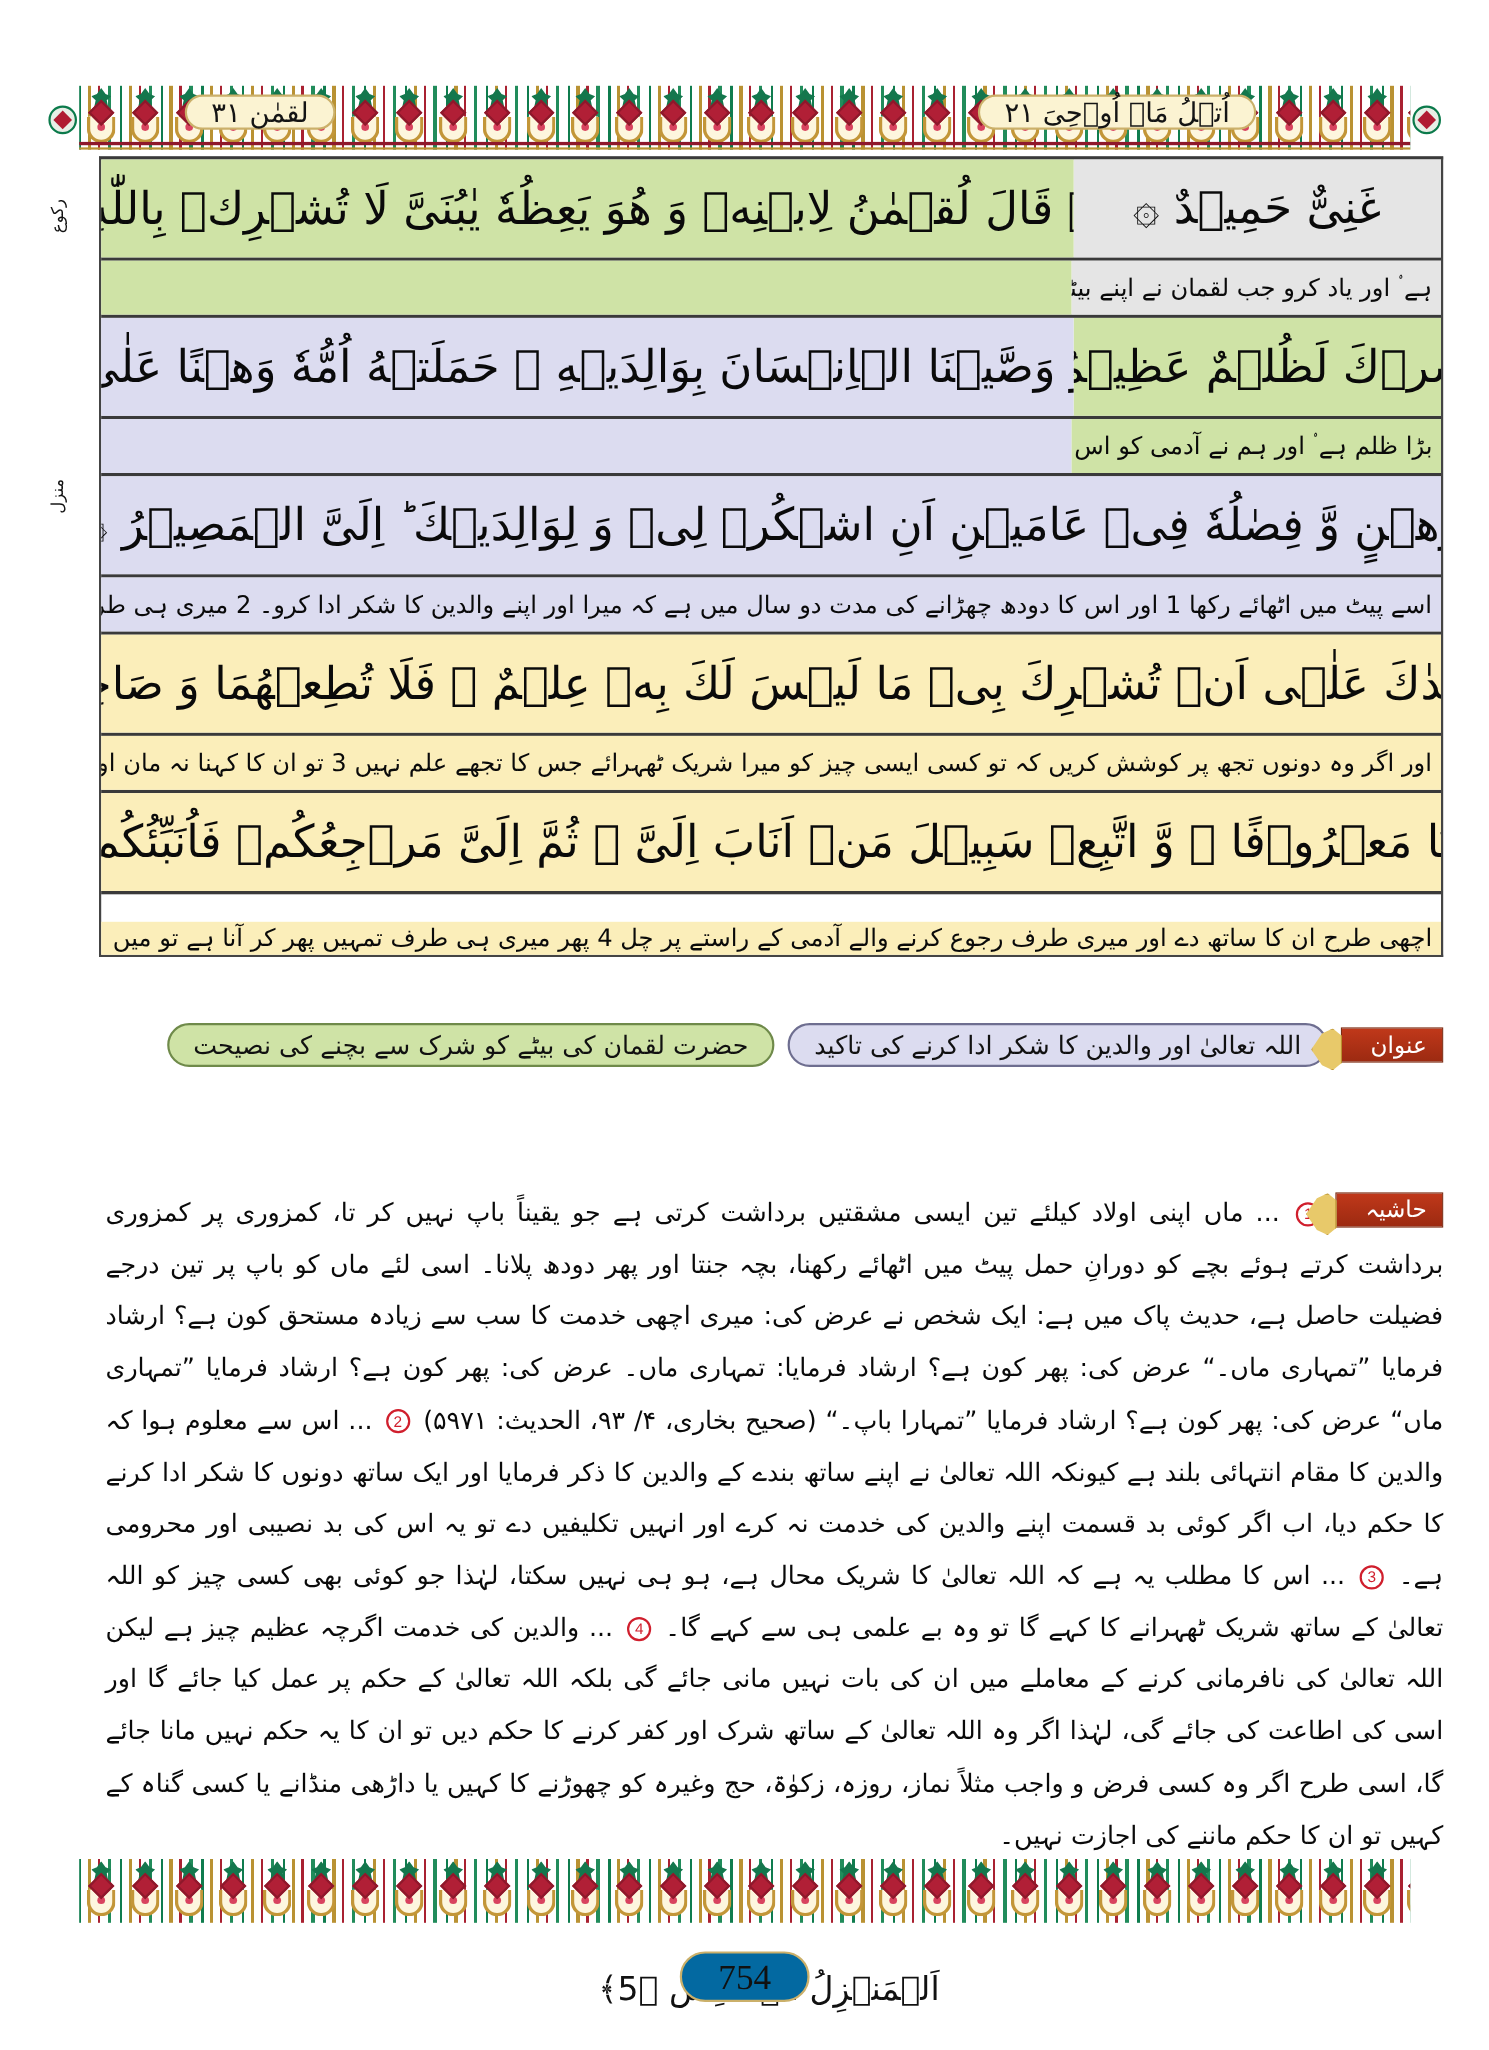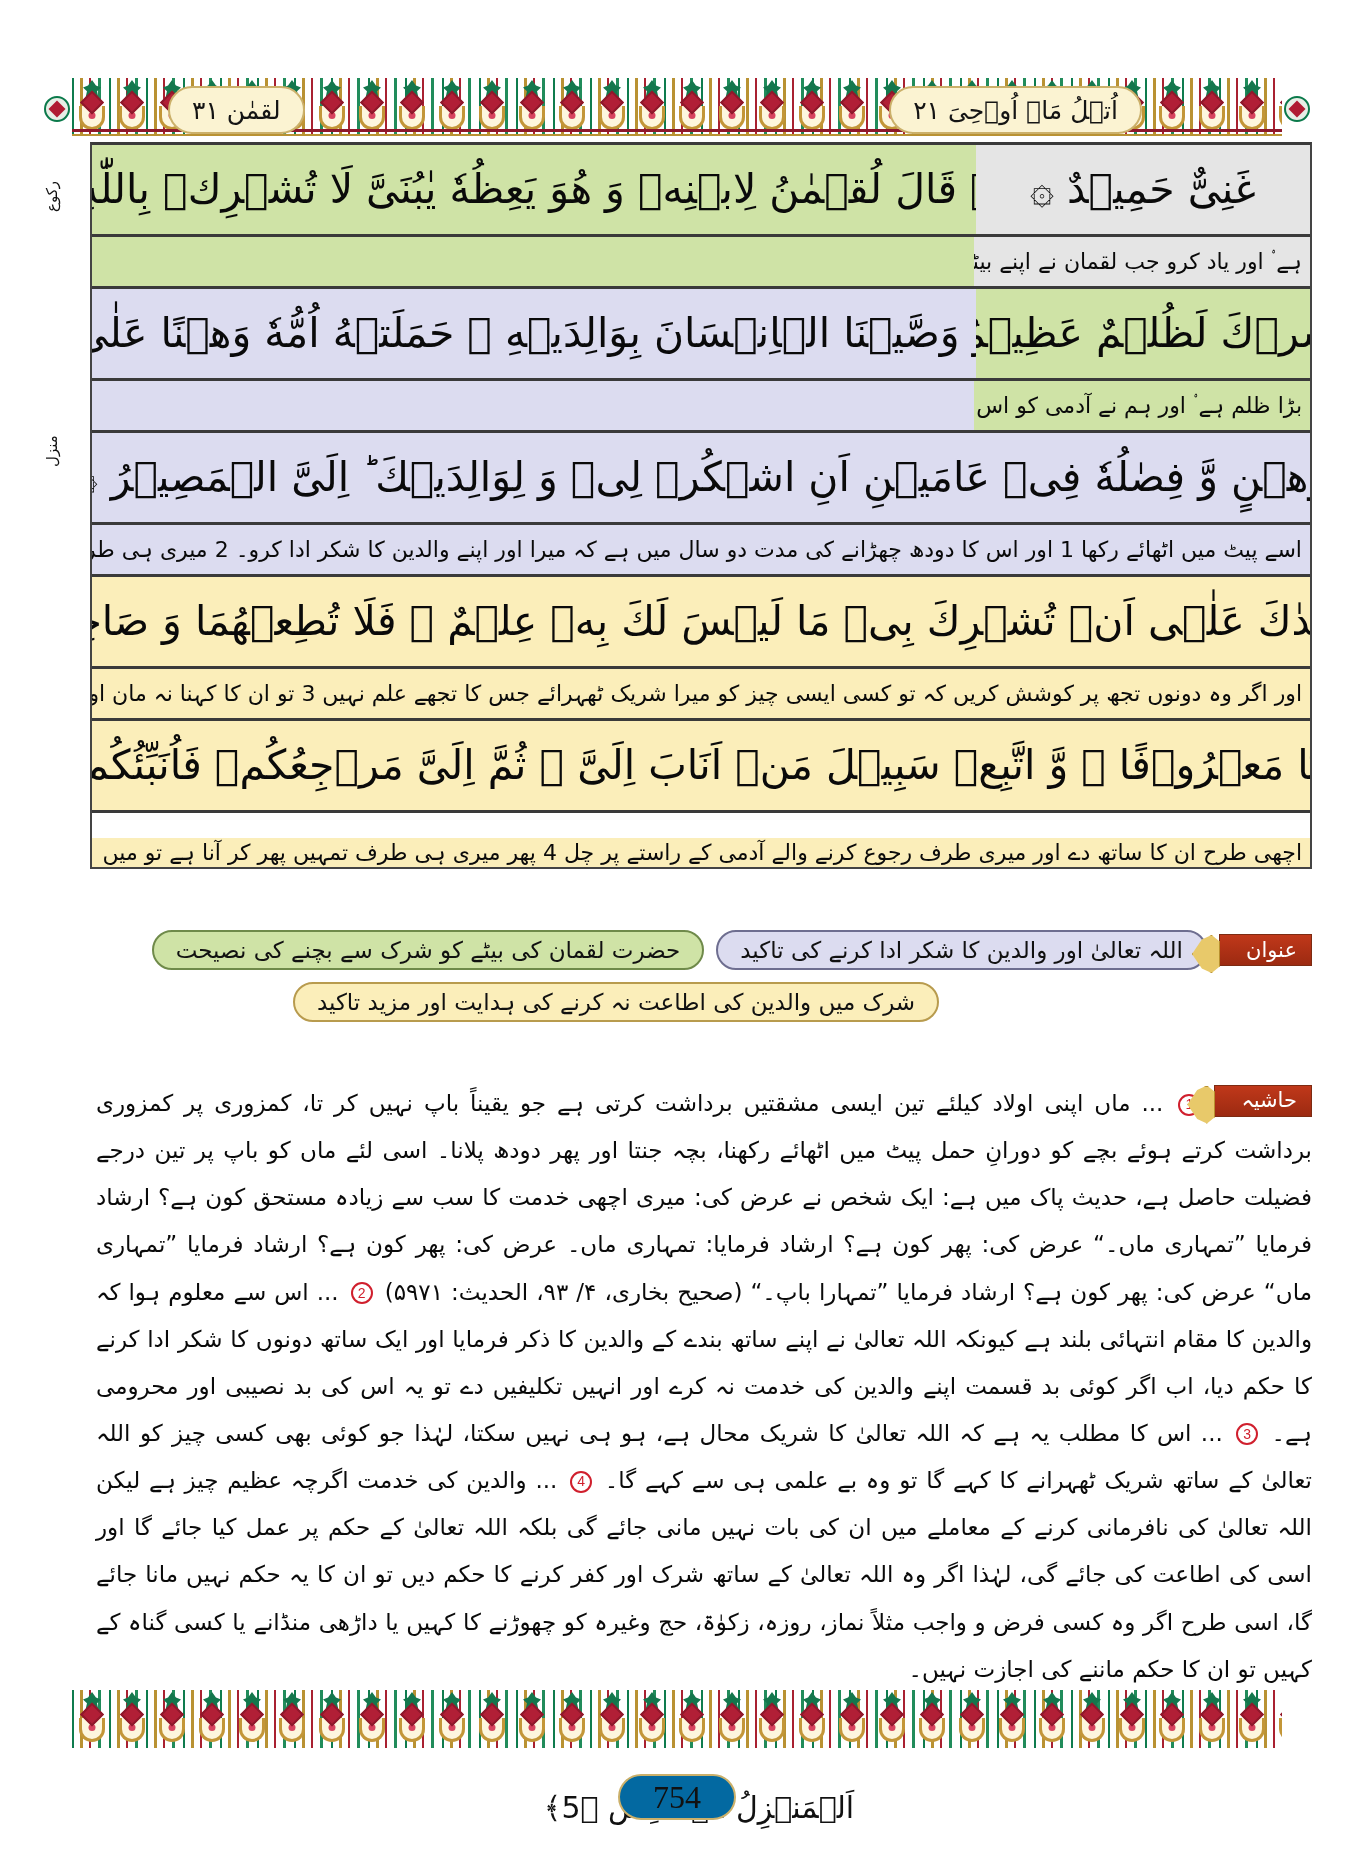--- a/index.html
+++ b/index.html
@@ -66,21 +66,21 @@
   }
   .endcap::after{
     content:""; position:absolute; left:50%; top:50%; transform:translate(-50%,-50%) rotate(45deg);
     width:12px; height:12px; background:#b01b32;
   }
   .endcap.left{ left:40px; }
   .endcap.right{ right:40px; }
 
   
   .cartouche{
-    position:absolute; top:86px; height:48px;
+    position:absolute; top:86px; height:32px;
     background:#fbf3d2; border:2px solid #cbb濃; border:2px solid #cbb06a;
     border-radius:24px; display:flex; align-items:center; justify-content:center;
     padding:0 22px; z-index:4;
     font-family:"DejaVu Sans","Liberation Sans",sans-serif;
     font-size:25px; color:#141414; direction:rtl; white-space:nowrap;
   }
   .cart-surah{ left:168px; }
   .cart-juz  { right:212px; }
 
   .page-badge{
@@ -331,23 +331,20 @@
         <div class="tseg c-yellow" style="flex: 100 0 0px; margin-top: 25px;">اچھی طرح ان کا ساتھ دے اور میری طرف رجوع کرنے والے آدمی کے راستے پر چل 4 پھر میری ہی طرف تمہیں پھر کر آنا ہے تو میں</div>
       </div>
     </div>
 
   <div class="unwan-area">
     <div class="unwan-line">
       <div class="tag-badge">عنوان</div>
       <div class="pill lav">اللہ تعالیٰ اور والدین کا شکر ادا کرنے کی تاکید</div>
       <div class="pill green">حضرت لقمان کی بیٹے کو شرک سے بچنے کی نصیحت</div>
     </div>
-    <div class="unwan-line center">
-      <div class="pill yellow">شرک میں والدین کی اطاعت نہ کرنے کی ہدایت اور مزید تاکید</div>
-    </div>
   </div>
 
   <div class="hashiya">
     <p><span class="tag-badge">حاشیہ</span><span><span class="marker">1</span> ... ماں اپنی اولاد کیلئے تین ایسی مشقتیں برداشت کرتی ہے جو یقیناً باپ نہیں کر تا، کمزوری پر کمزوری برداشت کرتے ہوئے بچے کو دورانِ حمل پیٹ میں اٹھائے رکھنا، بچہ جنتا اور پھر دودھ پلانا۔ اسی لئے ماں کو باپ پر تین درجے فضیلت حاصل ہے، حدیث پاک میں ہے: ایک شخص نے عرض کی: میری اچھی خدمت کا سب سے زیادہ مستحق کون ہے؟ ارشاد فرمایا ”تمہاری ماں۔“ عرض کی: پھر کون ہے؟ ارشاد فرمایا: تمہاری ماں۔ عرض کی: پھر کون ہے؟ ارشاد فرمایا ”تمہاری ماں“ عرض کی: پھر کون ہے؟ ارشاد فرمایا ”تمہارا باپ۔“ (صحیح بخاری، ۴/ ۹۳، الحدیث: ۵۹۷۱) <span class="marker">2</span> ... اس سے معلوم ہوا کہ والدین کا مقام انتہائی بلند ہے کیونکہ اللہ تعالیٰ نے اپنے ساتھ بندے کے والدین کا ذکر فرمایا اور ایک ساتھ دونوں کا شکر ادا کرنے کا حکم دیا، اب اگر کوئی بد قسمت اپنے والدین کی خدمت نہ کرے اور انہیں تکلیفیں دے تو یہ اس کی بد نصیبی اور محرومی ہے۔ <span class="marker">3</span> ... اس کا مطلب یہ ہے کہ اللہ تعالیٰ کا شریک محال ہے، ہو ہی نہیں سکتا، لہٰذا جو کوئی بھی کسی چیز کو اللہ تعالیٰ کے ساتھ شریک ٹھہرانے کا کہے گا تو وہ بے علمی ہی سے کہے گا۔ <span class="marker">4</span> ... والدین کی خدمت اگرچہ عظیم چیز ہے لیکن اللہ تعالیٰ کی نافرمانی کرنے کے معاملے میں ان کی بات نہیں مانی جائے گی بلکہ اللہ تعالیٰ کے حکم پر عمل کیا جائے گا اور اسی کی اطاعت کی جائے گی، لہٰذا اگر وہ اللہ تعالیٰ کے ساتھ شرک اور کفر کرنے کا حکم دیں تو ان کا یہ حکم نہیں مانا جائے گا، اسی طرح اگر وہ کسی فرض و واجب مثلاً نماز، روزہ، زکوٰۃ، حج وغیرہ کو چھوڑنے کا کہیں یا داڑھی منڈانے یا کسی گناہ کے کہیں تو ان کا حکم ماننے کی اجازت نہیں۔</span></p>
   </div>
 
   <div class="band band-bot">
     <div class="rep" id="bot-motifs">
         <span class="motif">
           <i></i>

